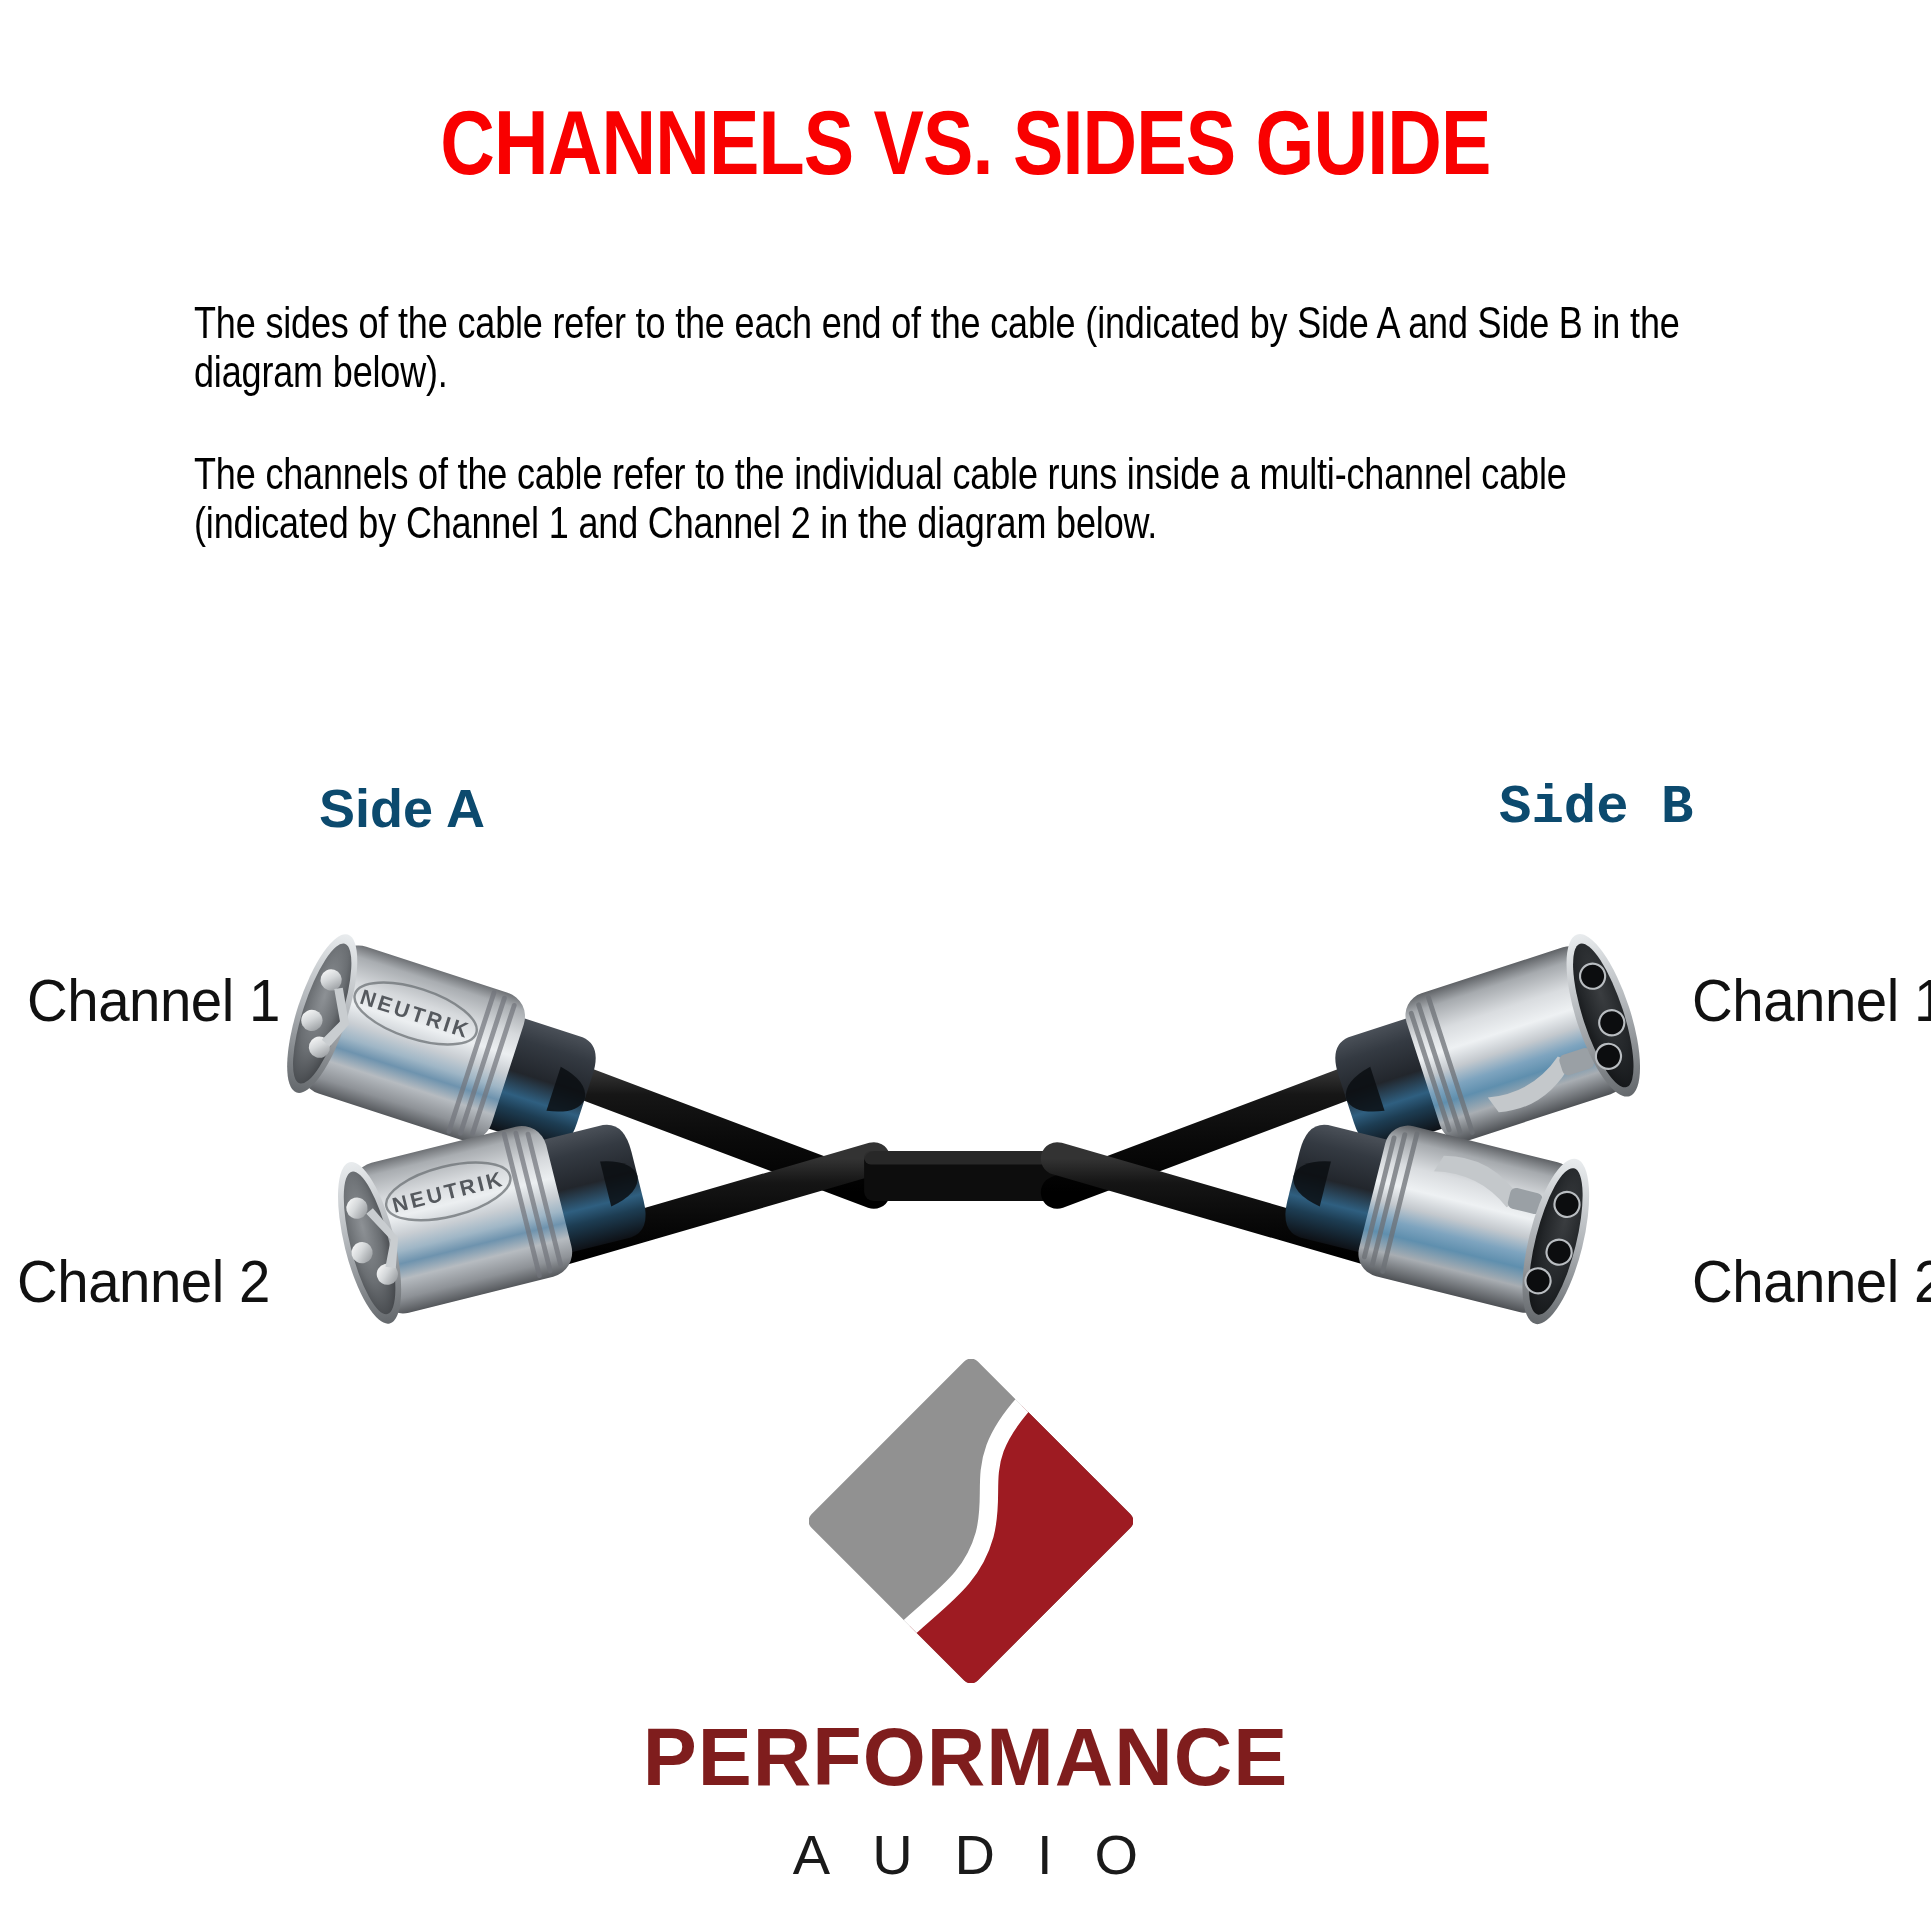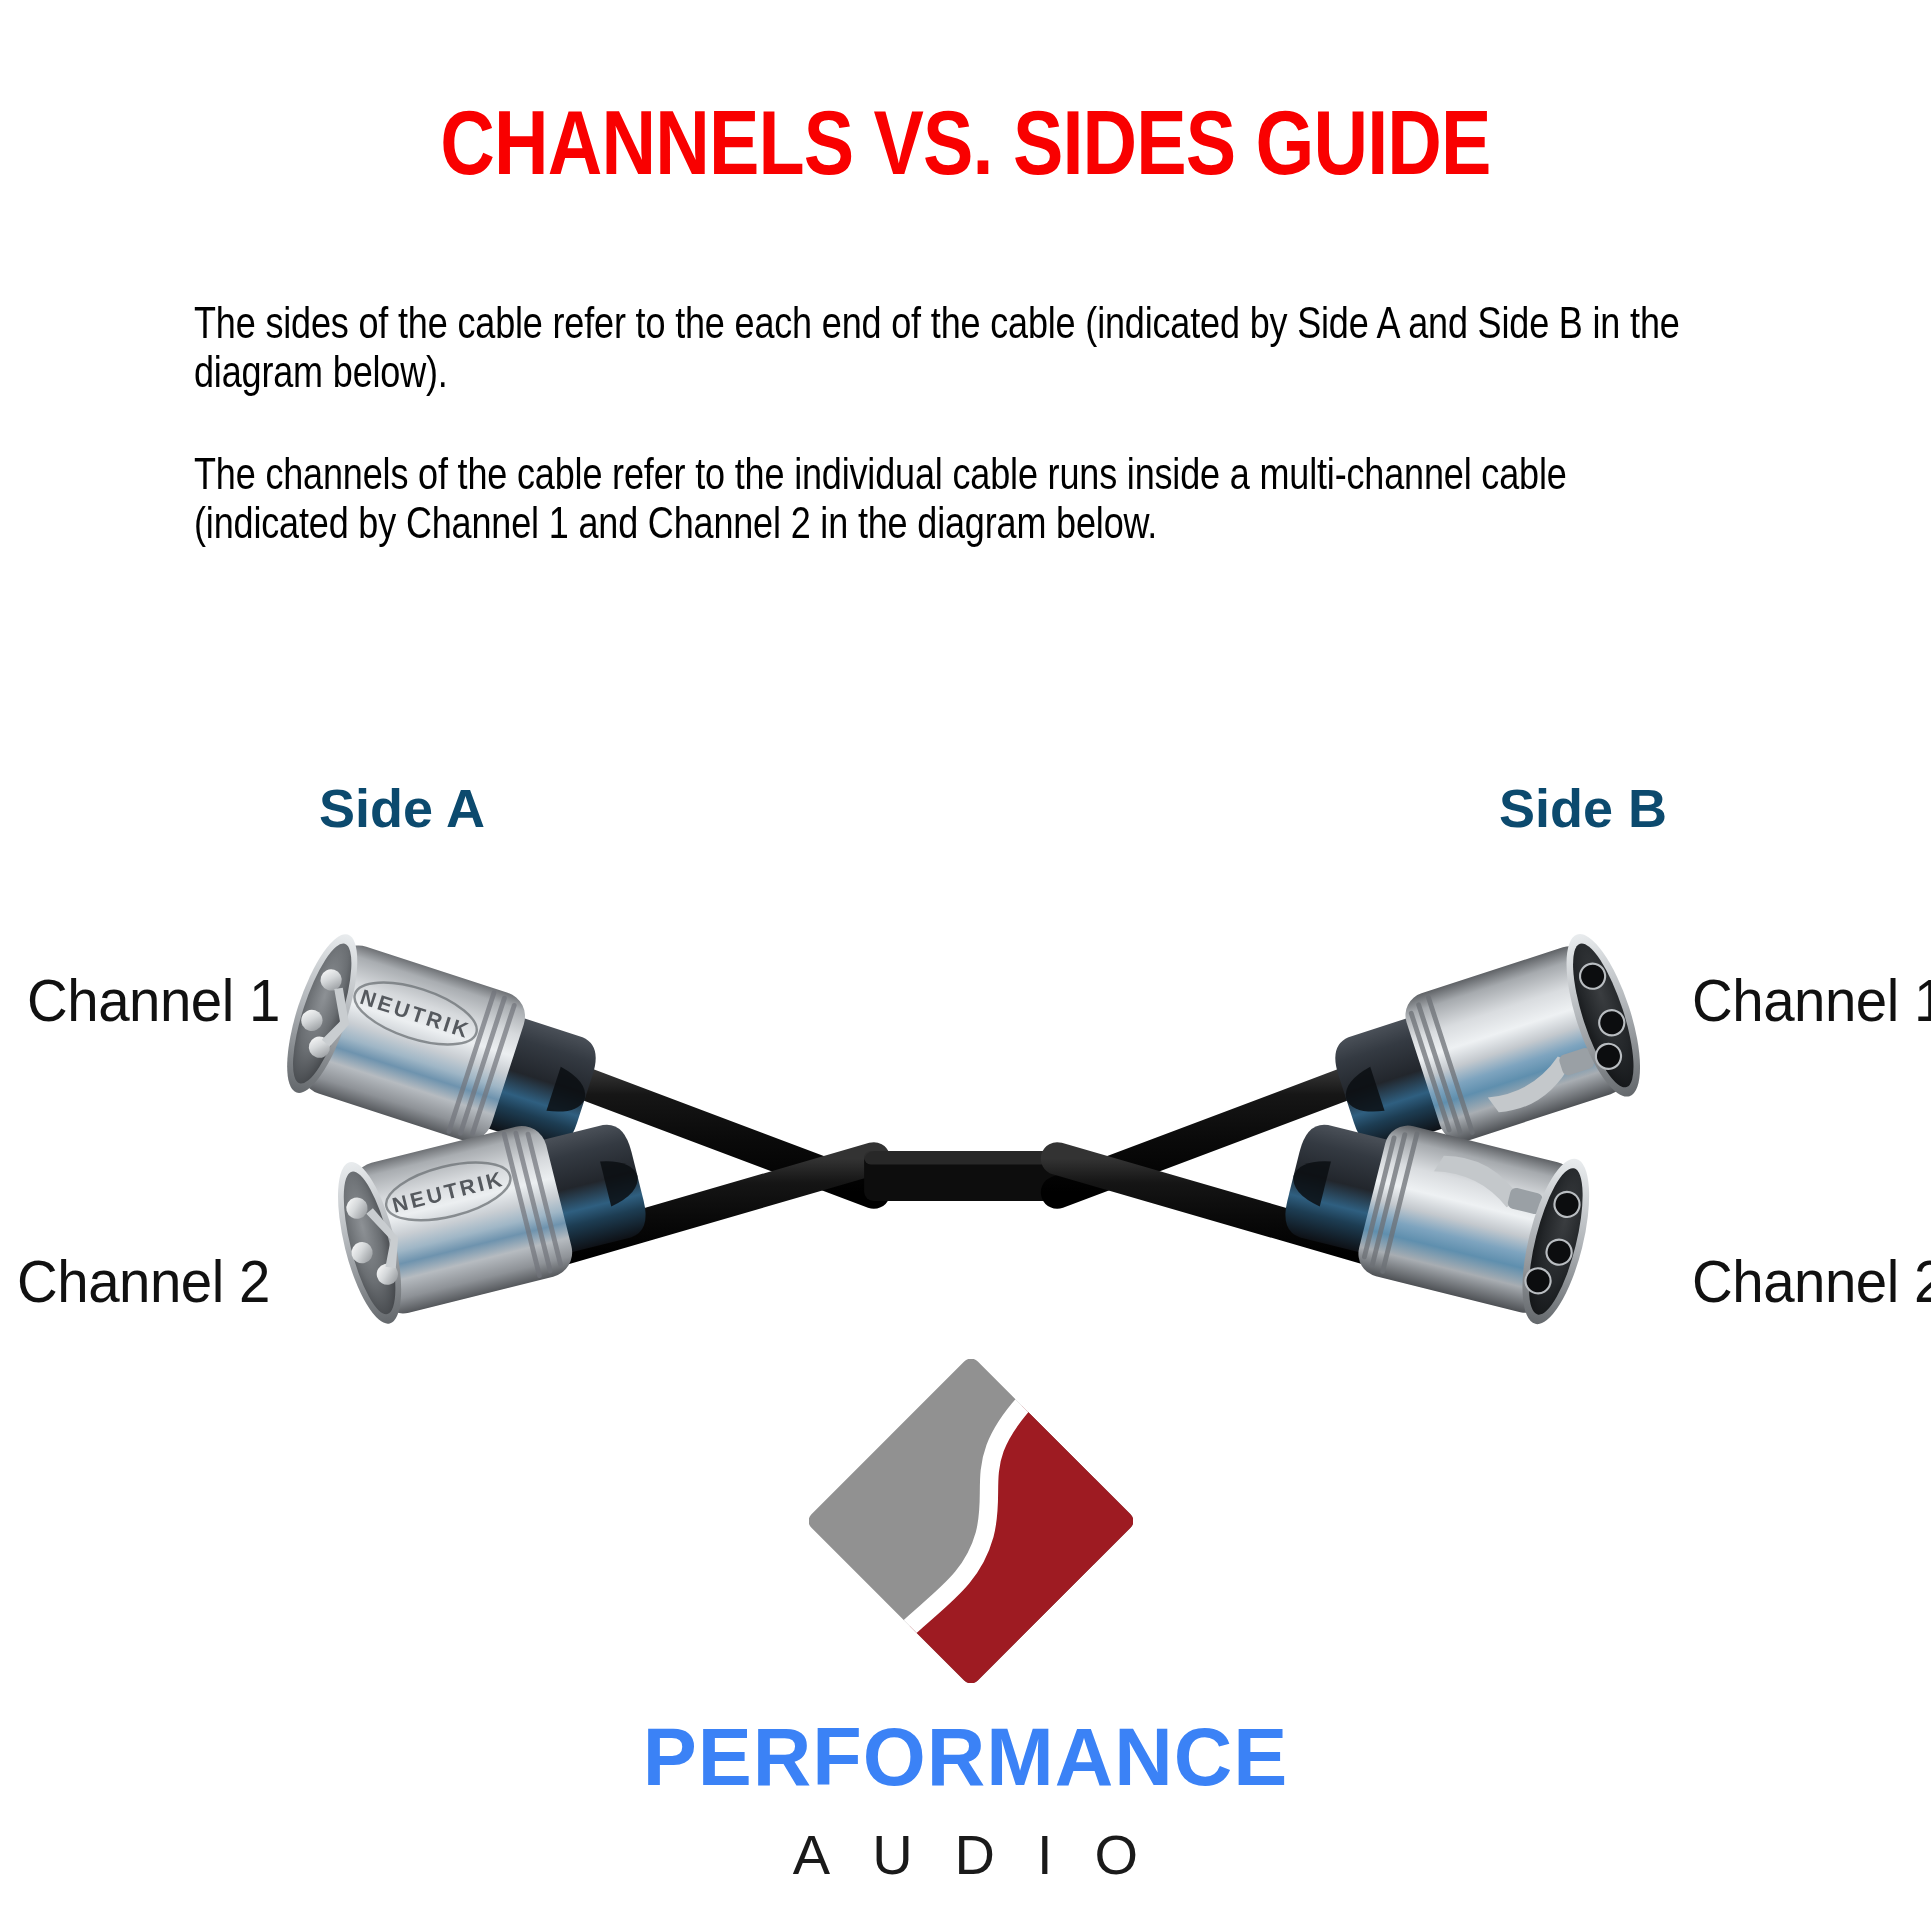--- a/index.html
+++ b/index.html
@@ -57,21 +57,21 @@
   .side-label {
     position: absolute;
     color: #0c4a6e;
     font-family: "Liberation Sans", sans-serif;
     font-weight: bold;
     font-size: 54px;
     letter-spacing: 0px;
     white-space: nowrap;
   }
   #side-a { top: 777px; left: 319px; }
-  #side-b { top: 777px; left: 1499px; }
+  #side-b { top: 777px; left: 1499px; font-family: Liberation Mono, monospace; }
 
   
   .chan-label {
     position: absolute;
     color: #111111;
     font-family: "Liberation Sans Narrow", "Liberation Sans", sans-serif;
     font-size: 60px;
     font-weight: normal;
     letter-spacing: -0.5px;
     white-space: nowrap;
@@ -97,21 +97,21 @@
     top: 1359px;
     width: 324px;
     height: 324px;
   }
   #wordmark {
     position: absolute;
     top: 1711px;
     left: 0;
     width: 1931px;
     text-align: center;
-    color: #3b82f6;
+    color: #7f1d1d;
     font-family: "Liberation Sans", sans-serif;
     font-weight: bold;
     font-size: 81px;
     letter-spacing: 1px;
     white-space: nowrap;
   }
   #submark {
     position: absolute;
     top: 1822px;
     left: 0;

